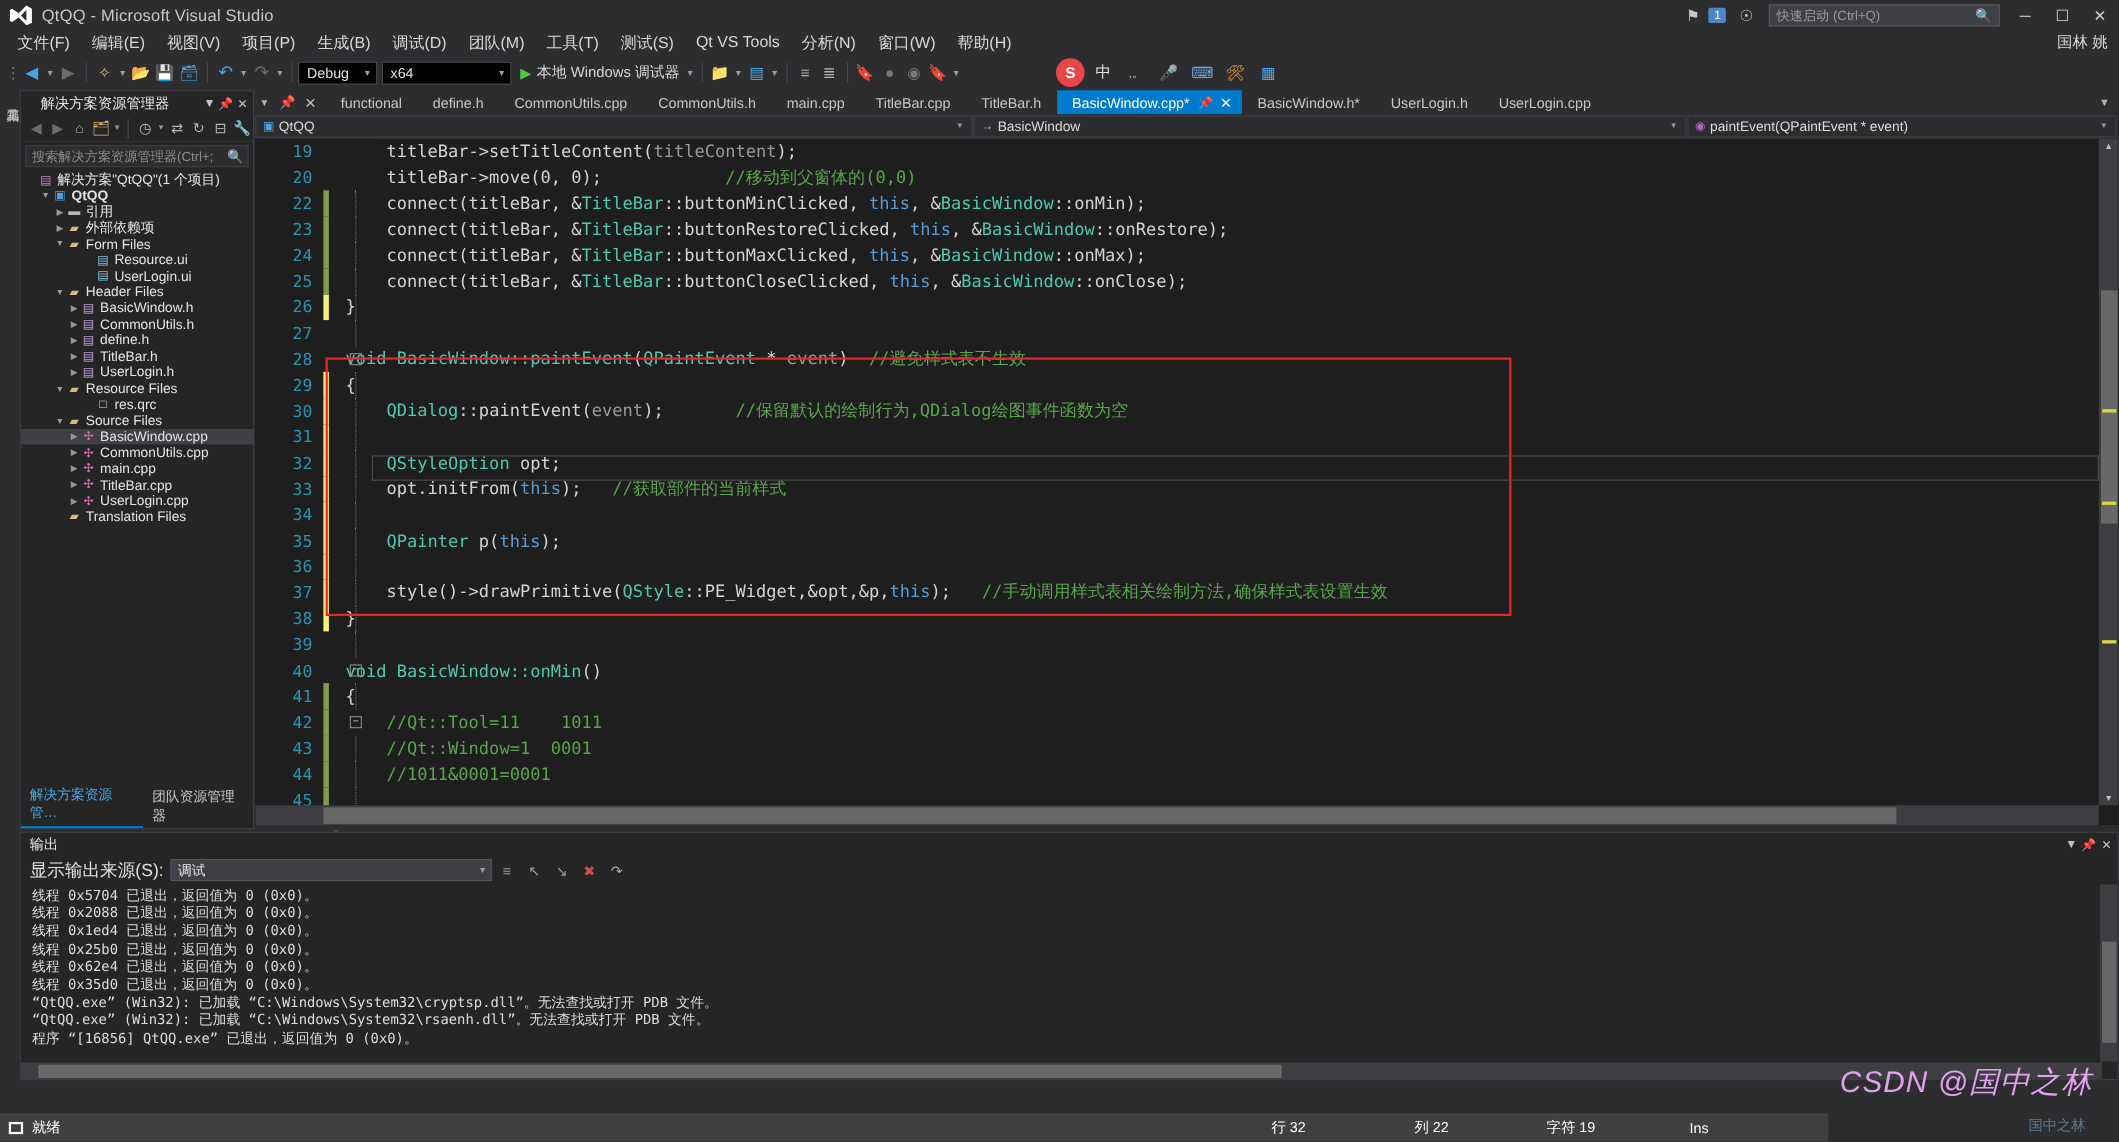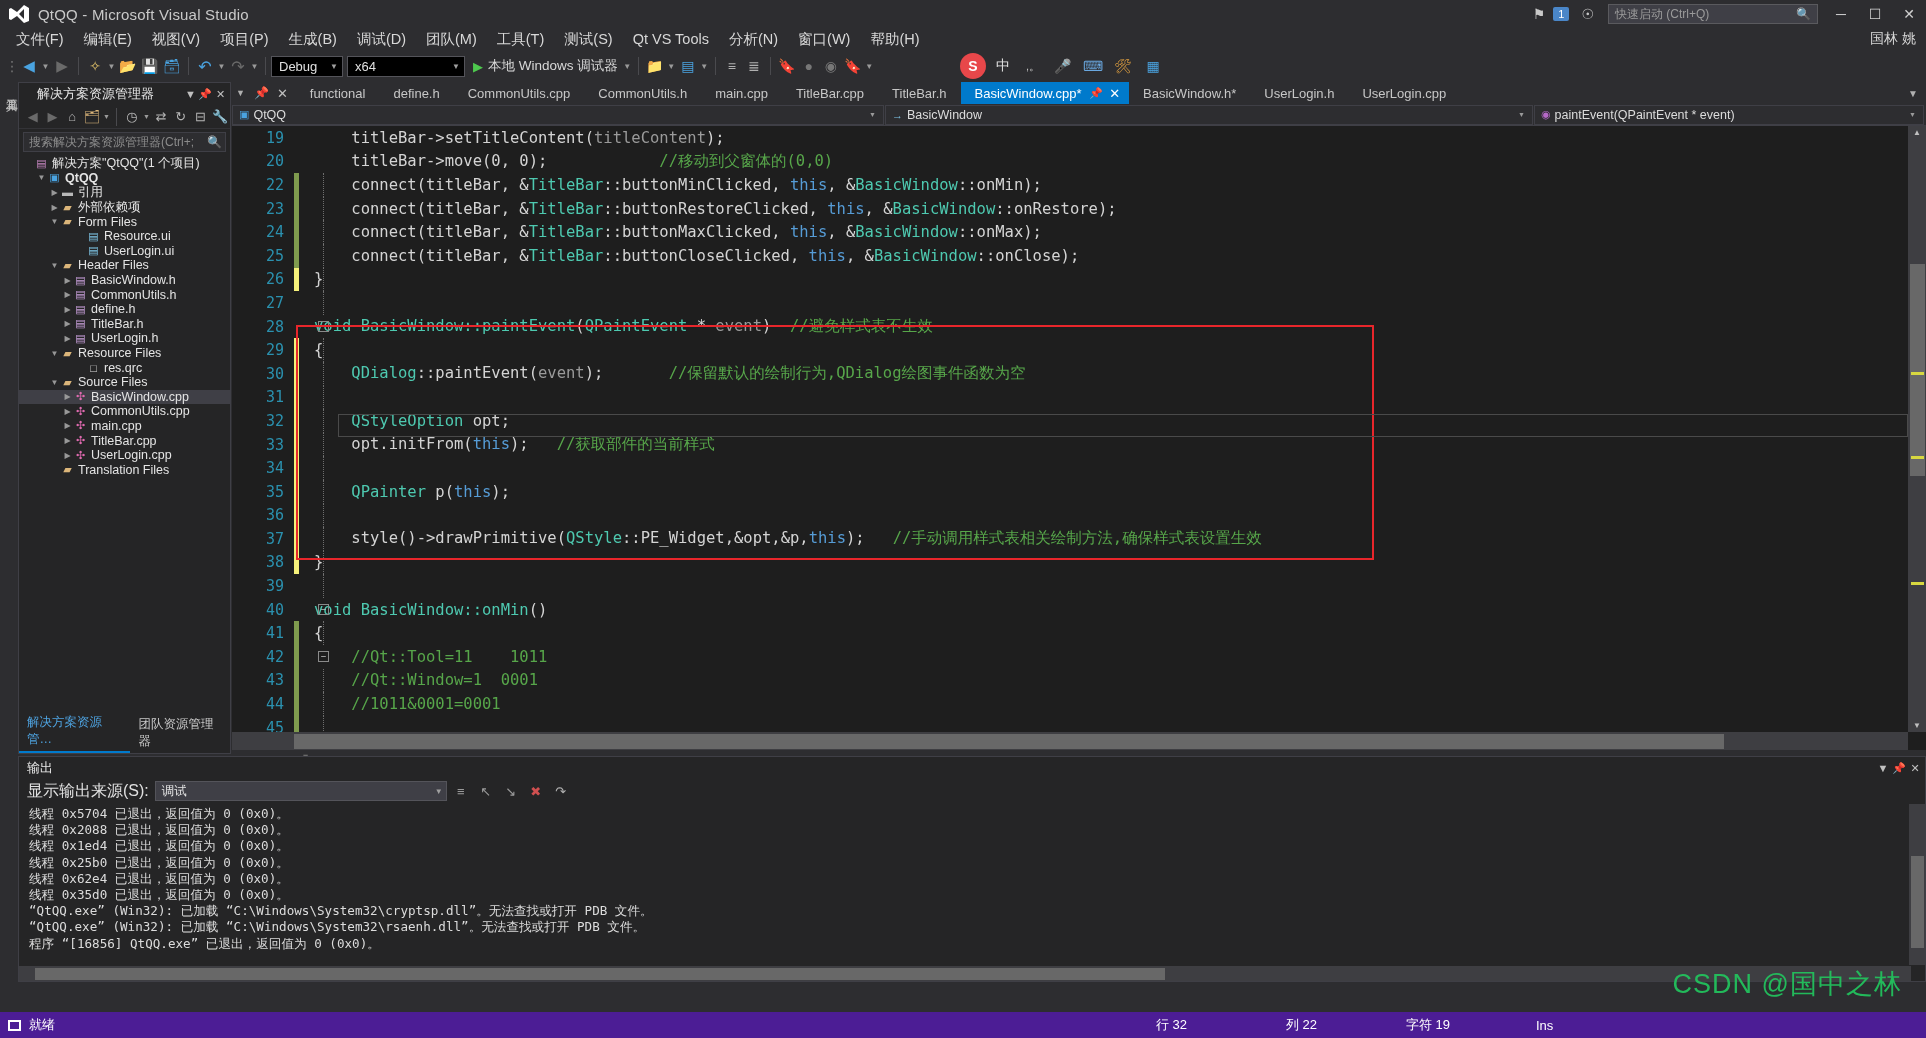--- a/index.html
+++ b/index.html
@@ -225,35 +225,35 @@
     background:#3e3e42; }
   #out-vthumb { position:absolute; right:1px; top:52px; width:13px; height:92px;
     background:#686868; }
   #out-hscroll { position:absolute; left:0; bottom:0; width:1892px; height:15px;
     background:#3e3e42; }
   #out-hthumb { position:absolute; left:16px; bottom:1px; width:1130px; height:12px;
     background:#686868; }
 
   
   #statusbar {
-    position:absolute; left:0; bottom:0; width:1926px; height:26px;
-    background:#4c1d95; display:flex; align-items:center; color:#ffffff;
+    position:absolute; left:0; bottom:0; width:1662px; height:26px;
+    background:#404040; display:flex; align-items:center; color:#ffffff;
     font-size:13px;
   }
   #status-ready { display:flex; align-items:center; padding-left:8px; }
   #status-sq { width:13px; height:11px; border:2px solid #ffffff; margin-right:8px; }
   .stat { padding:0 6px; white-space:nowrap; }
   #s-ln { position:absolute; left:1150px; }
   #s-col { position:absolute; left:1280px; }
   #s-ch { position:absolute; left:1400px; }
   #s-ins { position:absolute; left:1530px; }
 
   
-  #watermark { position:absolute; right:24px; bottom:36px; color:#22c55e;
-    font-size:27px; letter-spacing:1px; opacity:0.92; }
+  #watermark { position:absolute; right:24px; bottom:36px; color:#f0abfc;
+    font-size:27px; letter-spacing:1px; opacity:0.92;font-style:italic; }
   #watermark2 { position:absolute; right:30px; bottom:6px; color:#7fb8e0;
     font-size:13px; opacity:0.55; }
 </style>
 </head>
 <body>
 
 <div id="titlebar">
   <div id="vs-logo">
     <svg width="22" height="20" viewBox="0 0 22 20">
       <polygon points="16,1 21,4 21,17 16,19 9,12 3,16 1,15 1,5 3,4 9,8" fill="#ffffff"></polygon>

